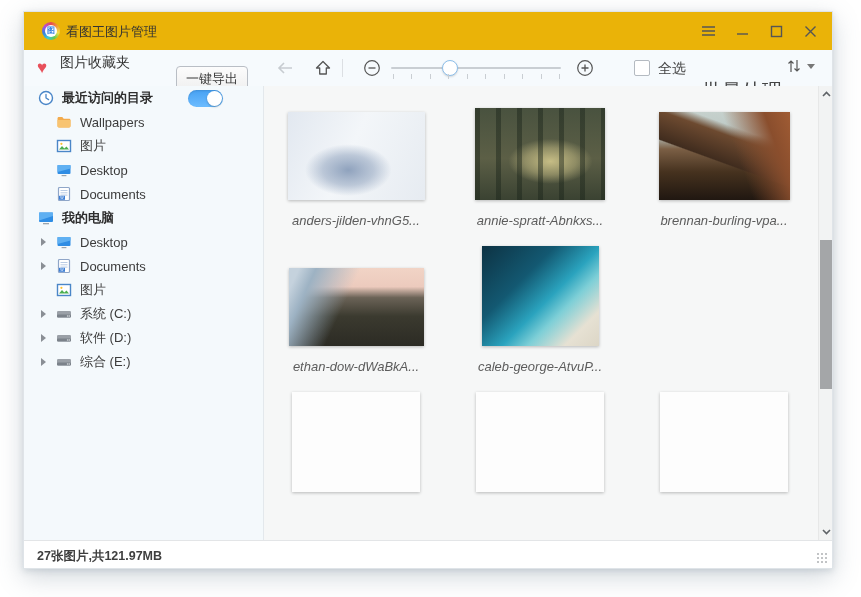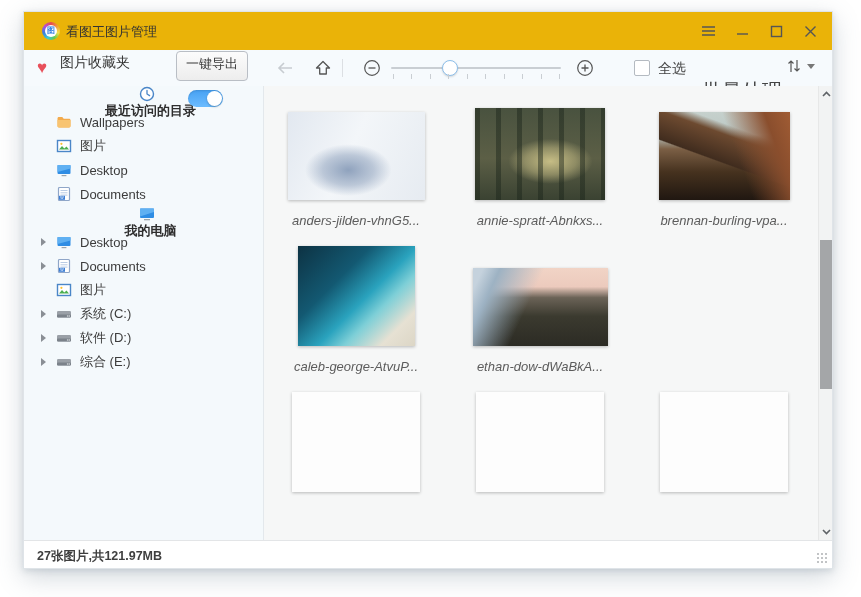--- a/index.html
+++ b/index.html
@@ -20,21 +20,21 @@
     background:#ffffff; color:#2f7de0; font-size:8px; line-height:12px; text-align:center; font-weight:bold; }
   .app-title { position:absolute; left:42px; top:11px; font-size:13px; color:#333; }
   .win-controls { position:absolute; right:12px; top:0; height:38px; display:flex; align-items:center; gap:14px; }
   .win-btn { width:20px; height:20px; display:flex; align-items:center; justify-content:center; cursor:pointer; }
   .win-btn svg { display:block; }
 
   
   .toolbar { position:absolute; left:0; top:38px; right:0; height:36px; background:#f6fafd; }
   .fav-heart { position:absolute; left:13px; top:8px; font-size:17px; color:#e8505b; }
   .fav-label { position:absolute; left:36px; top:4px; font-size:14px; color:#333; }
-  .export-btn { position:absolute; left:152px; top:1px; width:72px; height:30px; border:1px solid #b9bec5; border-radius:4px;
+  .export-btn { position:absolute; left:152px; top:16px; width:72px; height:30px; border:1px solid #b9bec5; border-radius:4px;
     background:linear-gradient(#fcfcfc,#ededed); font-size:13px; color:#3a3a3a; text-align:center; line-height:23px; cursor:pointer; }
   .tb-icon { position:absolute; top:7px; width:22px; height:22px; display:flex; align-items:center; justify-content:center; cursor:pointer; }
   .tb-sep { position:absolute; left:318px; top:9px; width:1px; height:18px; background:#dcdfe3; }
   .slider { position:absolute; left:367px; top:17px; width:170px; height:2px; background:#c9ced3; border-radius:1px; }
   .slider-ticks { position:absolute; left:369px; top:24px; width:168px; height:5px;
     background-image:repeating-linear-gradient(90deg,#c9ced3 0 1px, transparent 1px 18.5px); }
   .slider-handle { position:absolute; left:-8px; top:-7px; width:16px; height:16px; border-radius:50%;
     background:#ffffff; border:1px solid #8dbfea; box-shadow:0 1px 2px rgba(0,0,0,0.15); cursor:pointer; }
   .checkbox { position:absolute; left:610px; top:10px; width:16px; height:16px; background:#fff; border:1px solid #b4bac1; border-radius:2px; cursor:pointer; }
   .select-all-label { position:absolute; left:634px; top:10px; font-size:14px; color:#444; cursor:pointer; }
@@ -42,21 +42,21 @@
   .caret { display:inline-block; margin-left:5px; width:0; height:0; border-left:4px solid transparent; border-right:4px solid transparent; border-top:5px solid #777; vertical-align:middle; }
   .sort-group { position:absolute; left:762px; top:7px; display:flex; align-items:center; cursor:pointer; }
 
   
   .body { position:absolute; left:0; top:74px; right:0; bottom:28px; display:flex; }
   .sidebar { position:relative; width:239px; background:#f4f9fc; overflow:hidden; }
   .v-divider { width:1px; background:#e3e8ec; }
   .h-divider { position:absolute; left:0; top:74px; right:0; height:1px; background:#e6eaee; }
 
   .side-row { position:relative; height:24px; display:flex; align-items:center; cursor:pointer; font-size:13px; color:#3c3c3c; }
-  .side-row.header { font-weight:bold; color:#2e2e2e; padding-left:14px;flex-direction:column; }
+  .side-row.header { font-weight:bold; color:#2e2e2e; padding-left:14px; }
   .side-row.child { padding-left:32px; }
   .side-row .arrow { position:absolute; left:17px; width:0; height:0; border-top:4px solid transparent; border-bottom:4px solid transparent; border-left:5px solid #8a8f95; }
   .side-row .ic { width:16px; height:16px; margin-right:8px; flex:0 0 16px; }
   .toggle { position:absolute; left:164px; top:4px; width:35px; height:17px; border-radius:9px;
     background:linear-gradient(#47a1f3,#6cbcff); box-shadow:inset 0 1px 2px rgba(0,0,0,0.12); cursor:pointer; }
   .toggle::after { content:""; position:absolute; right:1px; top:1px; width:15px; height:15px; border-radius:50%; background:#fff; box-shadow:0 1px 2px rgba(0,0,0,0.25); }
 
   
   .content { position:relative; flex:1; background:#f6f7f7; overflow:hidden; }
   .grid { position:absolute; left:0; top:10px; width:552px; }
@@ -330,29 +330,29 @@
           <div class="cell">
             <div class="thumb-wrap">
                 <div class="thumb t3"></div>
               </div>
             <div class="caption">brennan-burling-vpa...</div>
           </div>
         </div>
         <div class="grid-row">
           <div class="cell">
             <div class="thumb-wrap">
+                <div class="thumb t6"></div>
+              </div>
+            <div class="caption">ethan-dow-dWaBkA...</div>
+          </div>
+          <div class="cell">
+            <div class="thumb-wrap">
                 <div class="thumb t5"></div>
               </div>
             <div class="caption">caleb-george-AtvuP...</div>
-          </div>
-          <div class="cell">
-            <div class="thumb-wrap">
-                <div class="thumb t6"></div>
-              </div>
-            <div class="caption">ethan-dow-dWaBkA...</div>
           </div>
         </div>
         <div class="grid-row">
           <div class="cell">
             <div class="thumb-wrap">
                 <div class="thumb t10"></div>
               </div>
           </div>
           <div class="cell">
             <div class="thumb-wrap">

